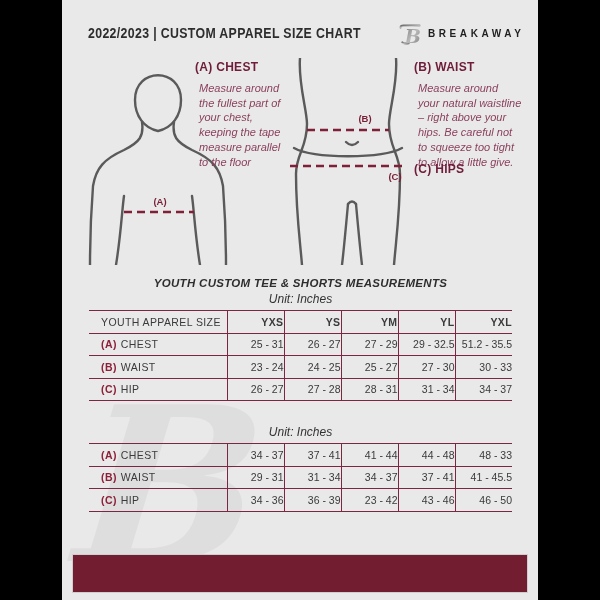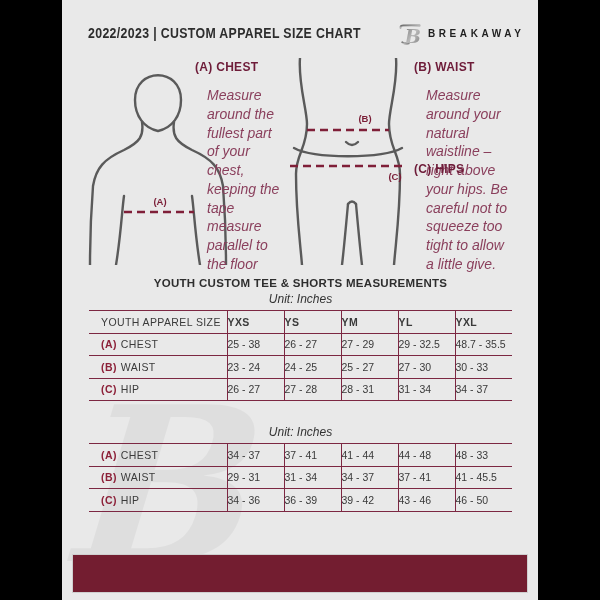--- a/index.html
+++ b/index.html
@@ -24,41 +24,41 @@
   .brand-logo{width:25px;height:25px;}
   .brand-name{font-size:10px;font-weight:bold;color:#1f1f1f;letter-spacing:3.6px;white-space:nowrap;}
   
   .diagram{position:absolute;left:0;top:0;width:476px;height:270px;}
   .fig{position:absolute;}
   .fig svg{display:block;}
   .measure-head{
     font-weight:bold;font-size:12px;color:#6e1c39;letter-spacing:.3px;margin:0 0 7px 0;
   }
   .measure-body{
-    font-style:italic;font-size:14px;line-height:1.34;color:#8a3f5c;margin:12px;
+    font-style:italic;font-size:11px;line-height:1.34;color:#8a3f5c;margin:4px;
     white-space:pre-line;
   }
   .txt{position:absolute;}
   
   .tbl-title{
     position:absolute;left:27px;width:423px;text-align:center;
     font-weight:bold;font-size:11.5px;color:#2e2e2e;letter-spacing:.3px;
   }
   .tbl-unit{
     position:absolute;left:27px;width:423px;text-align:center;
     font-style:italic;font-size:12px;color:#333;
   }
   table.size-table{
     position:absolute;left:27px;width:423px;border-collapse:collapse;
     table-layout:fixed;font-size:10.5px;color:#3a3a3a;background:transparent;
   }
   .size-table col.c0{width:138px;}
   .size-table tr{height:22.5px;}
   .size-table th,.size-table td{
-    padding:0;text-align:left;vertical-align:middle;font-weight:normal;
+    padding:0;text-align:right;vertical-align:middle;font-weight:normal;
     border-top:1.5px solid #7c2742;border-bottom:1.5px solid #7c2742;
     border-left:1.5px solid #7c2742;
   }
   .size-table th:first-child,.size-table td:first-child{
     border-left:none;text-align:left;padding-left:12px;letter-spacing:.4px;margin-top:20px;
   }
   .size-table th.size-col{font-weight:bold;letter-spacing:.4px;}
   .size-table .prefix{color:#8c2038;font-weight:bold;margin-right:4px;}
   
   .watermark{
@@ -140,21 +140,21 @@
     <div class="txt" style="left:352px;top:60px;width:112px;">
       <p class="measure-head">(B) WAIST</p>
       <p class="measure-body">Measure around your natural waistline – right above your hips. Be careful not to squeeze too tight to allow a little give.</p>
     </div>
 
     <div class="txt" style="left:352px;top:162px;width:112px;">
       <p class="measure-head">(C) HIPS</p>
     </div>
   </div>
 
-  <div class="tbl-title" style="top:277px;">YOUTH CUSTOM TEE &amp; SHORTS MEASUREMENTS</div>
+  <div class="tbl-title" style="top:277px;font-style:italic;">YOUTH CUSTOM TEE &amp; SHORTS MEASUREMENTS</div>
   <div class="tbl-unit" style="top:292px;">Unit: Inches</div>
   <table class="size-table" style="top:310px;">
     <colgroup>
         <col class="c0">
         <col>
         <col>
         <col>
         <col>
         <col>
       </colgroup>
@@ -162,25 +162,25 @@
         <tr>
       <th>YOUTH APPAREL SIZE</th>
       <th class="size-col">YXS</th>
       <th class="size-col">YS</th>
       <th class="size-col">YM</th>
       <th class="size-col">YL</th>
       <th class="size-col">YXL</th>
     </tr>
     <tr>
       <td><span class="prefix">(A)</span><span>CHEST</span></td>
-      <td>25 - 38</td>
+      <td>25 - 31</td>
       <td>26 - 27</td>
       <td>27 - 29</td>
       <td>29 - 32.5</td>
-      <td>48.7 - 35.5</td>
+      <td>51.2 - 35.5</td>
     </tr>
     <tr>
       <td><span class="prefix">(B)</span><span>WAIST</span></td>
       <td>23 - 24</td>
       <td>24 - 25</td>
       <td>25 - 27</td>
       <td>27 - 30</td>
       <td>30 - 33</td>
     </tr>
     <tr>
@@ -218,21 +218,21 @@
       <td>29 - 31</td>
       <td>31 - 34</td>
       <td>34 - 37</td>
       <td>37 - 41</td>
       <td>41 - 45.5</td>
     </tr>
     <tr>
       <td><span class="prefix">(C)</span><span>HIP</span></td>
       <td>34 - 36</td>
       <td>36 - 39</td>
-      <td>39 - 42</td>
+      <td>23 - 42</td>
       <td>43 - 46</td>
       <td>46 - 50</td>
     </tr>
   </tbody>
     </table>
 
   <div class="bottom-bar"></div>
 
 </div>
 

